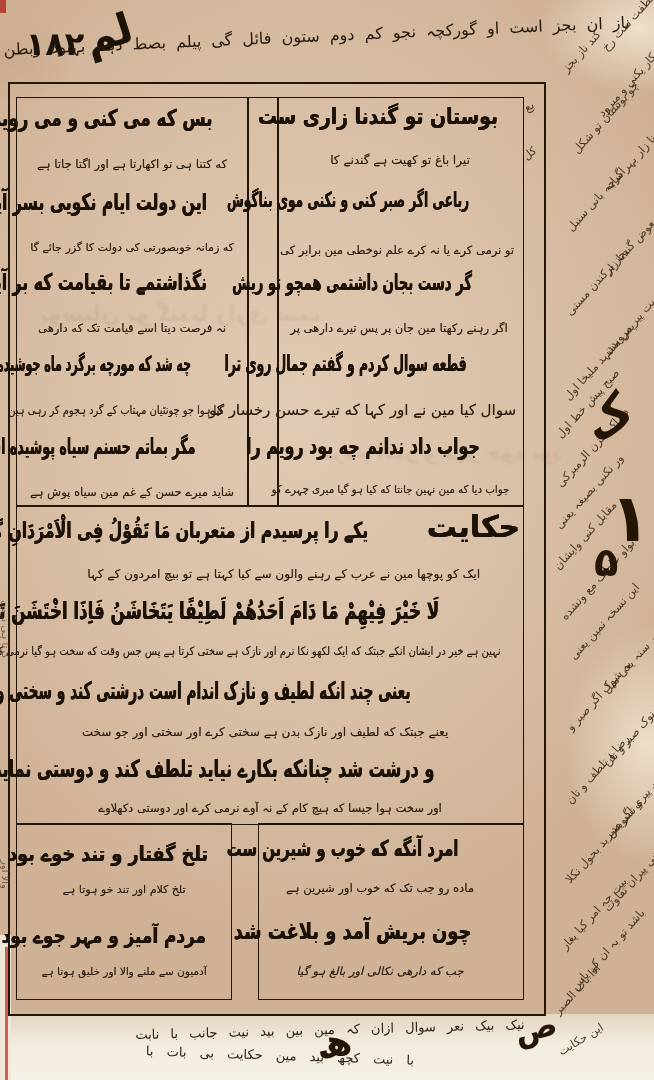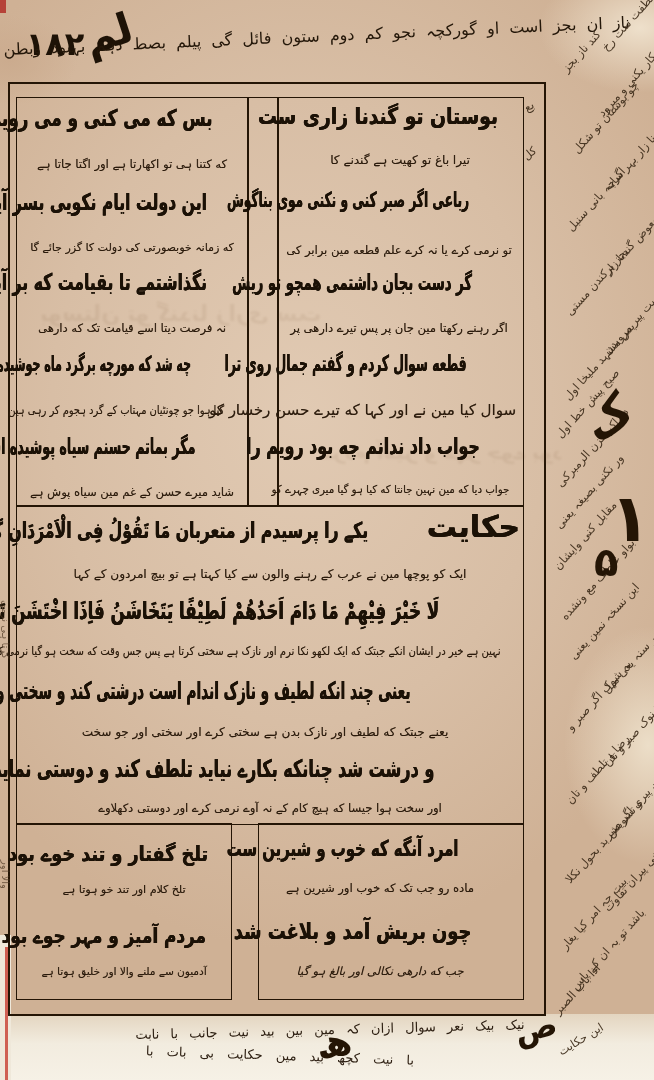--- a/index.html
+++ b/index.html
@@ -52,42 +52,42 @@
   <div class="box" style="left:16px;top:505px;width:506px;height:318px;"></div>
   <div class="box" style="left:16px;top:823px;width:214px;height:175px;"></div>
   <div class="box" style="left:258px;top:823px;width:264px;height:175px;"></div>
 
   <div class="s ghost" style="left:40px;top:300px;width:190px;font-size:22px;">بوستان تو گندنا زاری ست</div>
   <div class="s ghost" style="left:320px;top:440px;width:180px;font-size:20px;">مردم آمیز و مہر جوے بود</div>
 
   <div class="s v fitx" style="left: 280px; top: 102px; width: 240px; font-size: 23px; transform: scaleX(0.816);">بوستان تو گندنا زاری ست</div>
   <div class="s t fitx" style="left:292px;top:153px;width:216px;font-size:12px;">تیرا باغ تو کهیت ہے گندنے کا</div>
   <div class="s v fitx" style="left: 278px; top: 187px; width: 242px; font-size: 21px; transform: scaleX(0.579);">رباعی اگر صبر کنی و نکنی موی بناگوش</div>
-  <div class="s t fitx" style="left:284px;top:243px;width:230px;font-size:11.5px;">تو نرمی کرے یا نہ کرے علم قطعه مین برابر کی</div>
+  <div class="s t fitx" style="left:284px;top:243px;width:230px;font-size:11.5px;">تو نرمی کرے یا نہ کرے علم نوخطی مین برابر کی</div>
   <div class="s v fitx" style="left: 280px; top: 269px; width: 240px; font-size: 22px; transform: scaleX(0.6);">گر دست بجان داشتمی همچو تو ریش</div>
   <div class="s t fitx" style="left:284px;top:321px;width:230px;font-size:11.5px;">اگر رہنے رکهتا مین جان پر پس تیرے دارهی پر</div>
   <div class="s v fitx" style="left: 278px; top: 350px; width: 242px; font-size: 22px; transform: scaleX(0.558);">قطعه سوال کردم و گفتم جمال روی ترا</div>
   <div class="s t fitx" style="left:284px;top:401px;width:232px;font-size:15px;">سوال کیا مین نے اور کہا که تیرے حسن رخسار کو</div>
   <div class="s v fitx" style="left: 282px; top: 432px; width: 234px; font-size: 23px; transform: scaleX(0.69);">جواب داد ندانم چه بود رویم را</div>
   <div class="s t fitx" style="left: 280px; top: 483px; width: 238px; font-size: 11px; transform: scaleX(0.926);">جواب دیا که مین نہین جانتا که کیا ہو گیا میری چہرے کو</div>
 
   <div class="s v fitx" style="left: 22px; top: 104px; width: 220px; font-size: 23px; transform: scaleX(0.731);">بس که می کنی و می روید</div>
   <div class="s t fitx" style="left:26px;top:157px;width:212px;font-size:11.5px;">که کتنا ہی تو اکهارتا ہے اور اگتا جاتا ہے</div>
   <div class="s v fitx" style="left: 22px; top: 188px; width: 220px; font-size: 23px; transform: scaleX(0.681);">این دولت ایام نکویی بسر آید</div>
   <div class="s t fitx" style="left:26px;top:241px;width:212px;font-size:11px;">که زمانہ خوبصورتی کی دولت کا گزر جائے گا</div>
   <div class="s v fitx" style="left: 22px; top: 268px; width: 220px; font-size: 23px; transform: scaleX(0.681);">نگذاشتمے تا بقیامت که بر آید</div>
   <div class="s t fitx" style="left:30px;top:321px;width:204px;font-size:11.5px;">نہ فرصت دیتا اسے قیامت تک که دارهی</div>
   <div class="s v fitx" style="left: 20px; top: 351px; width: 224px; font-size: 21px; transform: scaleX(0.527);">چه شد که مورچه برگرد ماه جوشیده است</div>
   <div class="s t fitx" style="left: 24px; top: 403px; width: 216px; font-size: 11.5px; transform: scaleX(0.854);">کیا ہوا جو چونٹیان مہتاب کے گرد ہجوم کر رہی ہین</div>
   <div class="s v fitx" style="left: 22px; top: 433px; width: 220px; font-size: 22px; transform: scaleX(0.576);">مگر بماتم حسنم سیاه پوشیده است</div>
   <div class="s v" style="left:428px;top:508px;width:92px;font-size:30px;">حکایت</div>
 
   <div class="s t fitx" style="left:30px;top:485px;width:204px;font-size:11.5px;">شاید میرے حسن کے غم مین سیاه پوش ہے</div>
   <div class="s v fitx" style="left: 24px; top: 517px; width: 402px; font-size: 22px; transform: scaleX(0.712);">یکے را پرسیدم از متعربان مَا تَقُوْلُ فِی الْاَمْرَدَانِ گفت</div>
-  <div class="s t fitx" style="left:60px;top:567px;width:420px;font-size:12px;">ایک کو پوچها مین نے عرب کے رہنے والون سے کیا کہتا ہے تو بیچ امردون کے کہا</div>
+  <div class="s t fitx" style="left:60px;top:567px;width:420px;font-size:12px;text-align:right;">ایک کو پوچها مین نے عرب کے رہنے والون سے کیا کہتا ہے تو بیچ امردون کے کہا</div>
   <div class="s v fitx" style="left: 26px; top: 596px; width: 488px; font-size: 24px; transform: scaleX(0.693);">لَا خَیْرَ فِیْهِمْ مَا دَامَ اَحَدُهُمْ لَطِیْفًا یَتَخَاشَنُ فَاِذَا اخْتَشَنَ تَلَاطَفَ</div>
   <div class="s t fitx" style="left: 8px; top: 644px; width: 528px; font-size: 11.5px; transform: scaleX(0.866);">نہین ہے خیر در ایشان انکے جبتک که ایک لکهو نکا نرم اور نازک ہے سختی کرتا ہے پس جس وقت که سخت ہو گیا نرمی کرتا ہے</div>
   <div class="s v fitx" style="left: 24px; top: 676px; width: 492px; font-size: 24px; transform: scaleX(0.571);">یعنی چند انکه لطیف و نازک اندام است درشتی کند و سختی و چون سخت</div>
   <div class="s t fitx" style="left:30px;top:725px;width:470px;font-size:12px;">یعنے جبتک که لطیف اور نازک بدن ہے سختی کرے اور سختی اور جو سخت</div>
   <div class="s v fitx" style="left: 24px; top: 754px; width: 492px; font-size: 24px; transform: scaleX(0.668);">و درشت شد چنانکه بکارے نیاید تلطف کند و دوستی نماید قطعه</div>
   <div class="s t fitx" style="left:60px;top:801px;width:420px;font-size:11.5px;">اور سخت ہوا جیسا که ہیچ کام کے نہ آوے نرمی کرے اور دوستی دکهلاوے</div>
 
   <div class="s v fitx" style="left: 264px; top: 835px; width: 232px; font-size: 22px; transform: scaleX(0.676);">امرد آنگه که خوب و شیرین ست</div>
   <div class="s t fitx" style="left:272px;top:881px;width:216px;font-size:11.5px;">ماده رو جب تک که خوب اور شیرین ہے</div>
   <div class="s v fitx" style="left: 260px; top: 917px; width: 238px; font-size: 23px; transform: scaleX(0.775);">چون بریش آمد و بلاغت شد</div>

